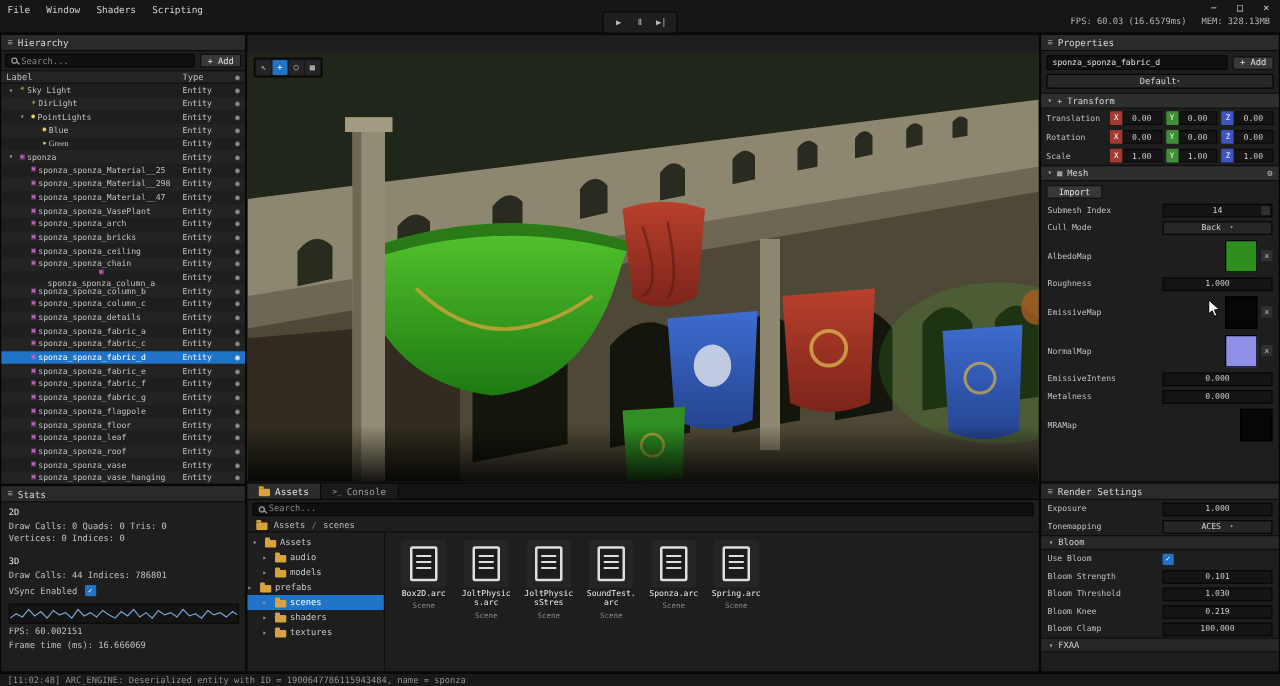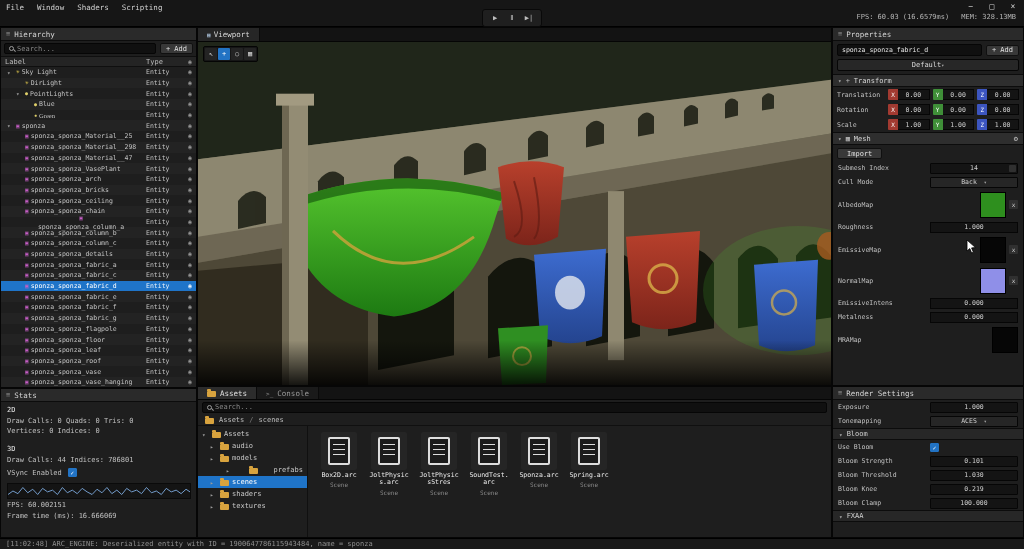--- a/index.html
+++ b/index.html
@@ -513,26 +513,20 @@
     </div>
     <svg class="stat-graph" viewBox="0 0 184 16" preserveAspectRatio="none">
       <polyline points="0,12 5,8 10,11 15,4 20,10 25,6 30,12 35,5 40,9 45,7 50,12 55,4 60,10 65,7 70,11 75,5 80,9 85,12 90,6 95,10 100,4 105,11 110,7 115,12 120,5 125,9 130,7 135,11 140,4 145,10 150,8 155,12 160,5 165,9 170,7 175,11 180,6 184,9" fill="none" stroke="#7aa6d8" stroke-width="1"></polyline>
     </svg>
     <div>FPS: 60.002151</div>
     <div>Frame time (ms): 16.666069</div>
   </div>
 </section>
 
 <section class="panel" id="viewport">
-  <div class="vp-tabs">
-    <div class="vp-tab">
-      <span class="tab-ic">▦</span>
-      <span>Viewport</span>
-    </div>
-  </div>
   <div class="vp-scene">
     <svg viewBox="0 0 633 345" preserveAspectRatio="none">
       <defs>
         <linearGradient id="sky" x1="0" x2="0" y1="0" y2="1">
           <stop offset="0" stop-color="#242a1d"></stop>
             <stop offset="0.3" stop-color="#6d6c57"></stop>
           <stop offset="0.55" stop-color="#97907a"></stop>
             <stop offset="0.78" stop-color="#5a5343"></stop>
           <stop offset="1" stop-color="#211e16"></stop>
         </linearGradient>
@@ -655,21 +649,21 @@
           <span class="folder-ic"></span>
           <span>audio</span>
         </div>
 
         <div class="tree-row" style="padding-left: 12px;">
           <span class="harrow" data-icon="arrow-right">▸</span>
           <span class="folder-ic"></span>
           <span>models</span>
         </div>
 
-        <div class="tree-row" style="padding-left: 28px; justify-content: space-between;">
+        <div class="tree-row" style="padding-left: 0;">
           <span class="harrow" data-icon="arrow-right">▸</span>
           <span class="folder-ic"></span>
           <span>prefabs</span>
         </div>
 
         <div class="tree-row selected" style="padding-left: 12px;">
           <span class="harrow" data-icon="arrow-right">▸</span>
           <span class="folder-ic"></span>
           <span>scenes</span>
         </div>

